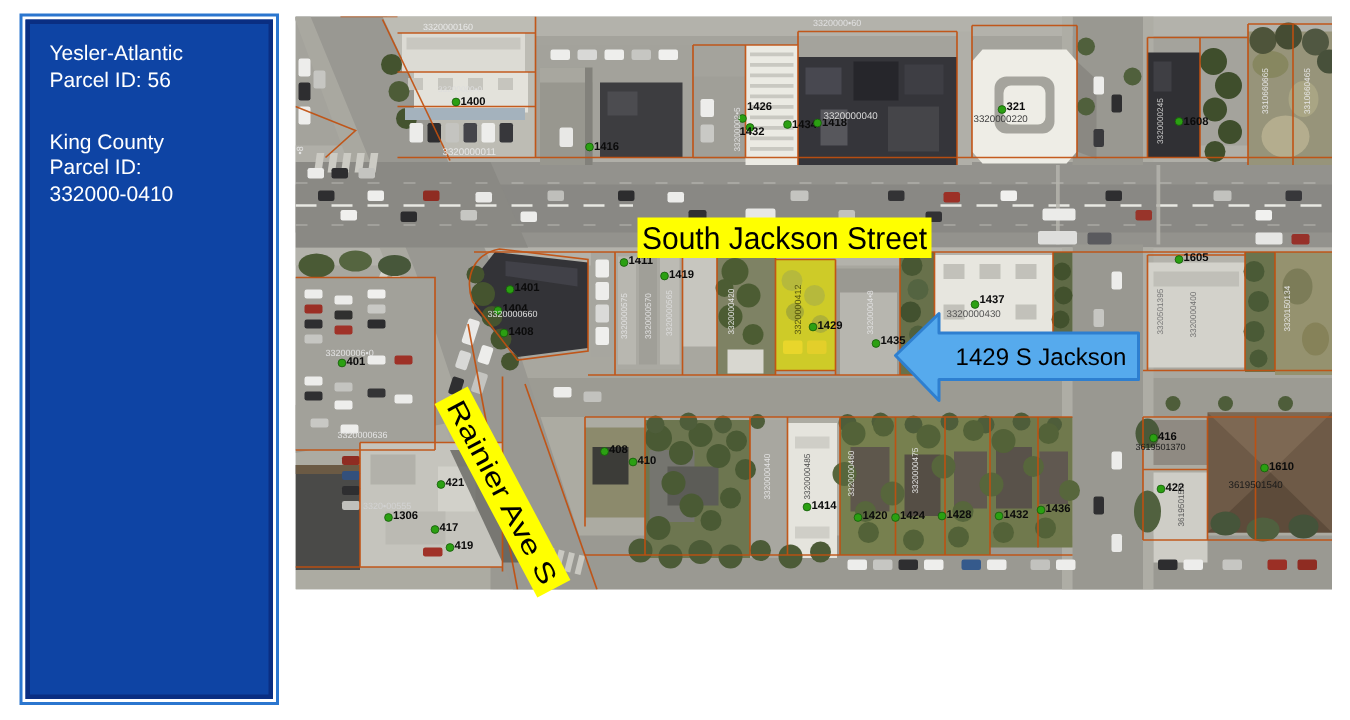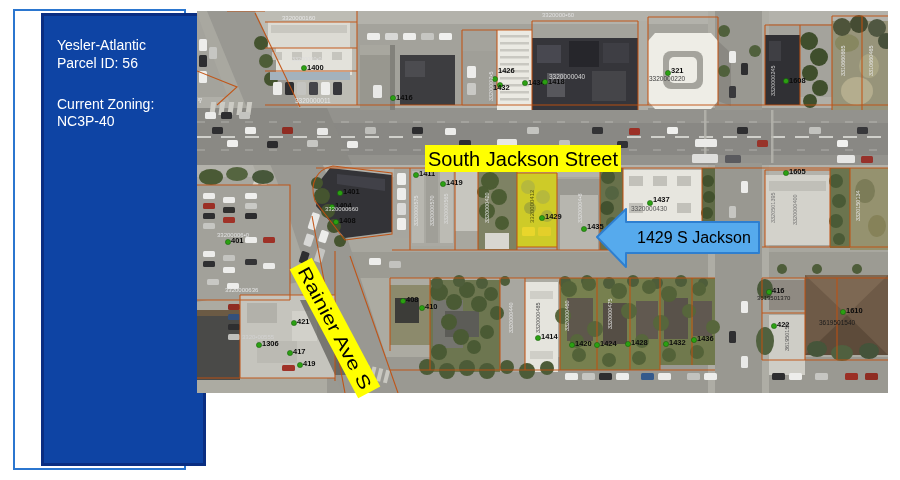--- a/index.html
+++ b/index.html
@@ -1,37 +1,37 @@
 <!DOCTYPE html>
 <html><head>
 <meta charset="utf-8">
 <style>
   html,body{margin:0;padding:0;background:#fff;width:900px;height:480px;overflow:hidden;}
   body{font-family:"Liberation Sans",sans-serif;position:relative;}
   .panel{position:absolute;left:13px;top:9px;width:173px;height:461px;
     border:2px solid #2b76cf;background:#fff;padding:2px;box-sizing:border-box;}
   .panel-in{width:100%;height:100%;background:#0e44a4;border:3px solid #0a2e82;box-sizing:border-box;
-    color:#fff;font-size:14px;line-height:17.75px;padding:21px 6px 0 13px;margin-left:24px;}
+    color:#fff;font-size:14px;line-height:17.75px;padding:11px 6px 0 13px;}
   .panel-in p{margin:0 0 23px 0;}
   sup{font-size:9px;vertical-align:super;line-height:0;}
   #map{position:absolute;left:197px;top:11px;overflow:visible;}
   svg text{font-family:"Liberation Sans",sans-serif;}
 </style>
 </head>
 <body>
 
 <div class="panel">
     <div class="panel-in">
 
 <p>Yesler-Atlantic<br>Parcel ID: 56</p>
 
-
-
-
-<p>Current Zoning:<br>NC3P-40</p>
+<p>King County<br>Parcel ID:<br>332000-0410</p>
+
+
+
 
 </div>
   </div>
 
 <svg id="map" width="691" height="382" viewBox="0 0 691 382">
 <defs>
       <clipPath id="mapclip">
         <rect x="0" y="0" width="691" height="382"></rect>
       </clipPath>
     </defs>

